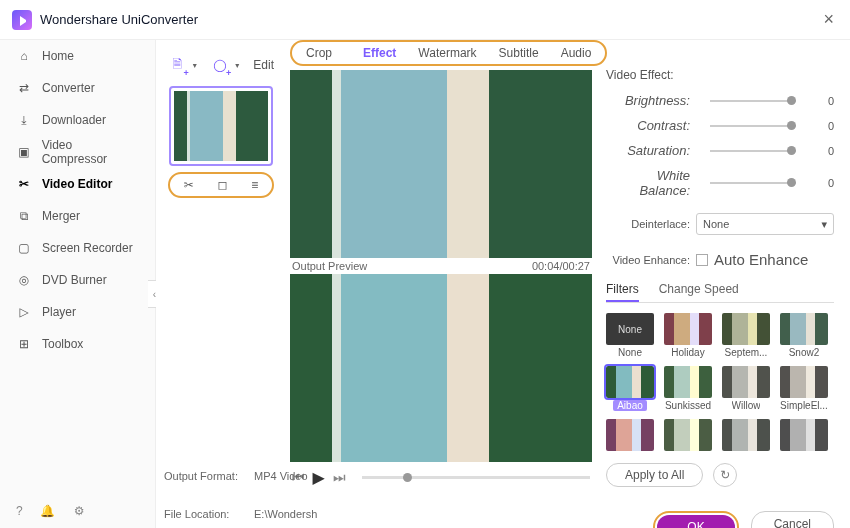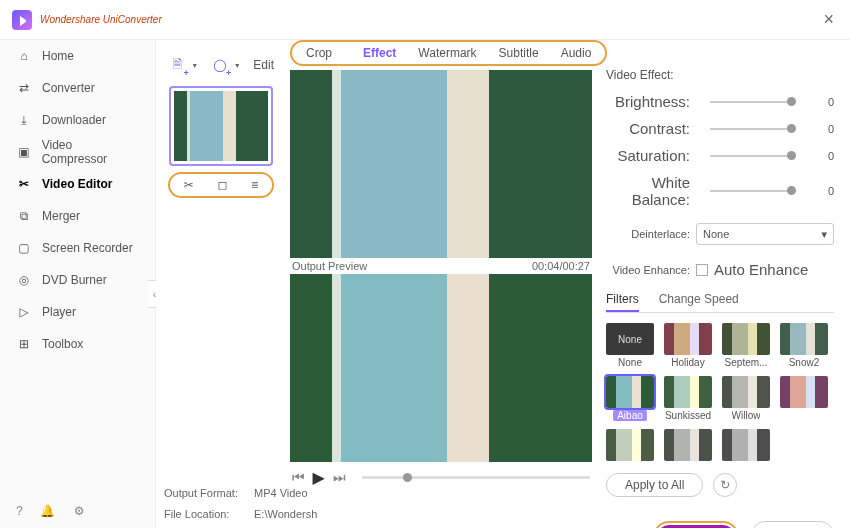--- a/index.html
+++ b/index.html
@@ -1,21 +1,21 @@
 <!DOCTYPE html>
 <html><head>
 <meta charset="utf-8">
 <style>
 * { box-sizing: border-box; margin: 0; padding: 0; font-family: -apple-system, BlinkMacSystemFont, "Segoe UI", Arial, sans-serif; }
 body { width: 850px; height: 528px; background: #fff; position: relative; overflow: hidden; font-size: 12px; color: #333; }
 
 .titlebar { height: 40px; display: flex; align-items: center; padding: 0 12px; border-bottom: 1px solid #eee; }
 .titlebar .logo { width: 20px; height: 20px; background: linear-gradient(135deg, #6a5af9, #d66ef9); border-radius: 4px; margin-right: 8px; position: relative; }
 .titlebar .logo::after { content: ''; position: absolute; inset: 4px; border-left: 6px solid #fff; border-top: 4px solid transparent; border-bottom: 4px solid transparent; top: 6px; left: 8px; }
-.titlebar .title { font-size: 10px; color: #c2410c; font-style: italic; }
+.titlebar .title { font-size: 13px; color: #0f172a; }
 .titlebar .close { margin-left: auto; font-size: 18px; color: #666; cursor: pointer; padding: 4px; }
 
 .main { display: flex; height: 488px; }
 
 .sidebar { width: 156px; background: #fafafa; border-right: 1px solid #eee; display: flex; flex-direction: column; }
 .side-item { display: flex; align-items: center; height: 32px; padding: 0 16px; cursor: pointer; color: #555; }
 .side-item .icn { width: 16px; margin-right: 10px; display: inline-flex; justify-content: center; }
 .side-item.active { font-weight: 700; color: #000; }
 .side-flex { flex: 1; }
 .side-bottom { display: flex; justify-content: flex-start; gap: 18px; padding: 10px 16px; color: #888; }
@@ -27,21 +27,21 @@
 .tools-row .btn { width: 22px; height: 22px; display: flex; align-items: center; justify-content: center; color: #7c5cff; cursor: pointer; position: relative; }
 .tools-row .btn .plus { position: absolute; right: -2px; bottom: -2px; font-size: 9px; color: #7c5cff; font-weight: 700; }
 .tools-row .caret { font-size: 8px; color: #666; margin-left: -8px; }
 .tools-row .edit { color: #555; font-size: 12px; margin-left: auto; cursor: pointer; }
 
 .thumb-wrap { border: 2px solid #a38cff; border-radius: 4px; padding: 3px; width: 104px; margin: 0 auto; }
 .thumb { width: 100%; height: 70px; background: linear-gradient(to right, #2d5a3e 0 14%, #d9e4dd 14% 17%, #89b9c4 17% 52%, #e8e0cf 52% 66%, #2d5a3e 66% 100%); }
 .thumb-tools { display: flex; justify-content: space-around; border: 2px solid #e6a23c; border-radius: 14px; padding: 4px 2px; margin: 6px 4px 0; }
 .thumb-tools span { cursor: pointer; color: #555; font-size: 12px; }
 
-.bottom-fields { position: absolute; bottom: 8px; left: 8px; width: 160px; display: flex; flex-direction: column; gap: 9px; font-size: 11px; color: #666; }
+.bottom-fields { position: absolute; bottom: 8px; left: 8px; width: 160px; display: flex; flex-direction: column; gap: 26px; font-size: 11px; color: #666; }
 .bottom-fields .row { display: flex; gap: 10px; }
 .bottom-fields .lbl { width: 80px; }
 
 .panel { flex: 1; display: flex; background: #fff; }
 .preview-col { width: 310px; padding: 0 4px; display: flex; flex-direction: column; }
 .tabs-wrap { display: flex; align-items: center; border: 2px solid #e6a23c; border-radius: 18px; padding: 4px 14px; margin: 0 auto 4px; gap: 22px; width: fit-content; }
 .tab { font-size: 12px; color: #555; cursor: pointer; }
 .tab.active { color: #7c5cff; font-weight: 600; padding-left: 9px; }
 
 .preview { width: 100%; height: 188px; background: linear-gradient(to right, #2d5a3e 0 14%, #d9e4dd 14% 17%, #89b9c4 17% 52%, #e8e0cf 52% 66%, #2d5a3e 66% 100%); }
@@ -49,21 +49,21 @@
 .preview2 { width: 100%; height: 188px; background: linear-gradient(to right, #2d5a3e 0 14%, #d9e4dd 14% 17%, #89b9c4 17% 52%, #e8e0cf 52% 66%, #2d5a3e 66% 100%); filter: saturate(1.1) hue-rotate(-5deg); }
 .transport { display: flex; align-items: center; gap: 8px; padding: 6px 2px; }
 .transport .tbtn { font-size: 14px; color: #888; cursor: pointer; }
 .transport .tbtn.play { color: #333; font-size: 16px; }
 .transport .track { flex: 1; height: 3px; background: #ddd; position: relative; margin-left: 8px; }
 .transport .track .knob { position: absolute; left: 18%; top: -3px; width: 9px; height: 9px; border-radius: 50%; background: #999; }
 
 .controls { flex: 1; padding: 10px 16px 10px 10px; display: flex; flex-direction: column; }
 .label-top { font-size: 12px; color: #555; margin: 18px 0 6px; }
 .slider-row { display: flex; align-items: center; margin: 5px 0; }
-.slider-row .sl-label { width: 84px; text-align: right; font-size: 15px; color: #555; margin-right: 20px; }
+.slider-row .sl-label { width: 84px; text-align: right; font-size: 13px; color: #555; margin-right: 20px; font-style: italic; }
 .slider-row .track { flex: 1; height: 2px; background: #ccc; position: relative; }
 .slider-row .track .knob { position: absolute; right: 0; top: -4px; width: 9px; height: 9px; border-radius: 50%; background: #999; }
 .slider-row .val { width: 30px; text-align: right; font-size: 11px; color: #555; margin-left: 8px; }
 
 .dropdown-row { display: flex; align-items: center; margin: 10px 0; }
 .dropdown-row .dl-label { width: 84px; text-align: right; font-size: 11px; color: #555; margin-right: 6px; }
 .dropdown-row .dd { flex: 1; height: 22px; border: 1px solid #ccc; border-radius: 3px; display: flex; align-items: center; padding: 0 6px; font-size: 11px; color: #555; cursor: pointer; justify-content: space-between; }
 
 .check-row { display: flex; align-items: center; margin: 6px 0 10px; }
 .check-row .cl-label { width: 84px; text-align: right; font-size: 11px; color: #555; margin-right: 6px; }
@@ -292,20 +292,24 @@
           </div>
         <div class="filter-cell">
             <div class="filter-thumb sunkissed"></div>
             <div class="filter-label">Sunkissed</div>
           </div>
         <div class="filter-cell">
             <div class="filter-thumb willow"></div>
             <div class="filter-label">Willow</div>
           </div>
         <div class="filter-cell">
+            <div class="filter-thumb simpleel"></div>
+            <div class="filter-label">SimpleEl...</div>
+          </div>
+        <div class="filter-cell">
             <div class="filter-thumb x1"></div>
           </div>
         <div class="filter-cell">
             <div class="filter-thumb x2"></div>
           </div>
         <div class="filter-cell">
             <div class="filter-thumb x3"></div>
           </div>
         <div class="filter-cell">
             <div class="filter-thumb x4"></div>

